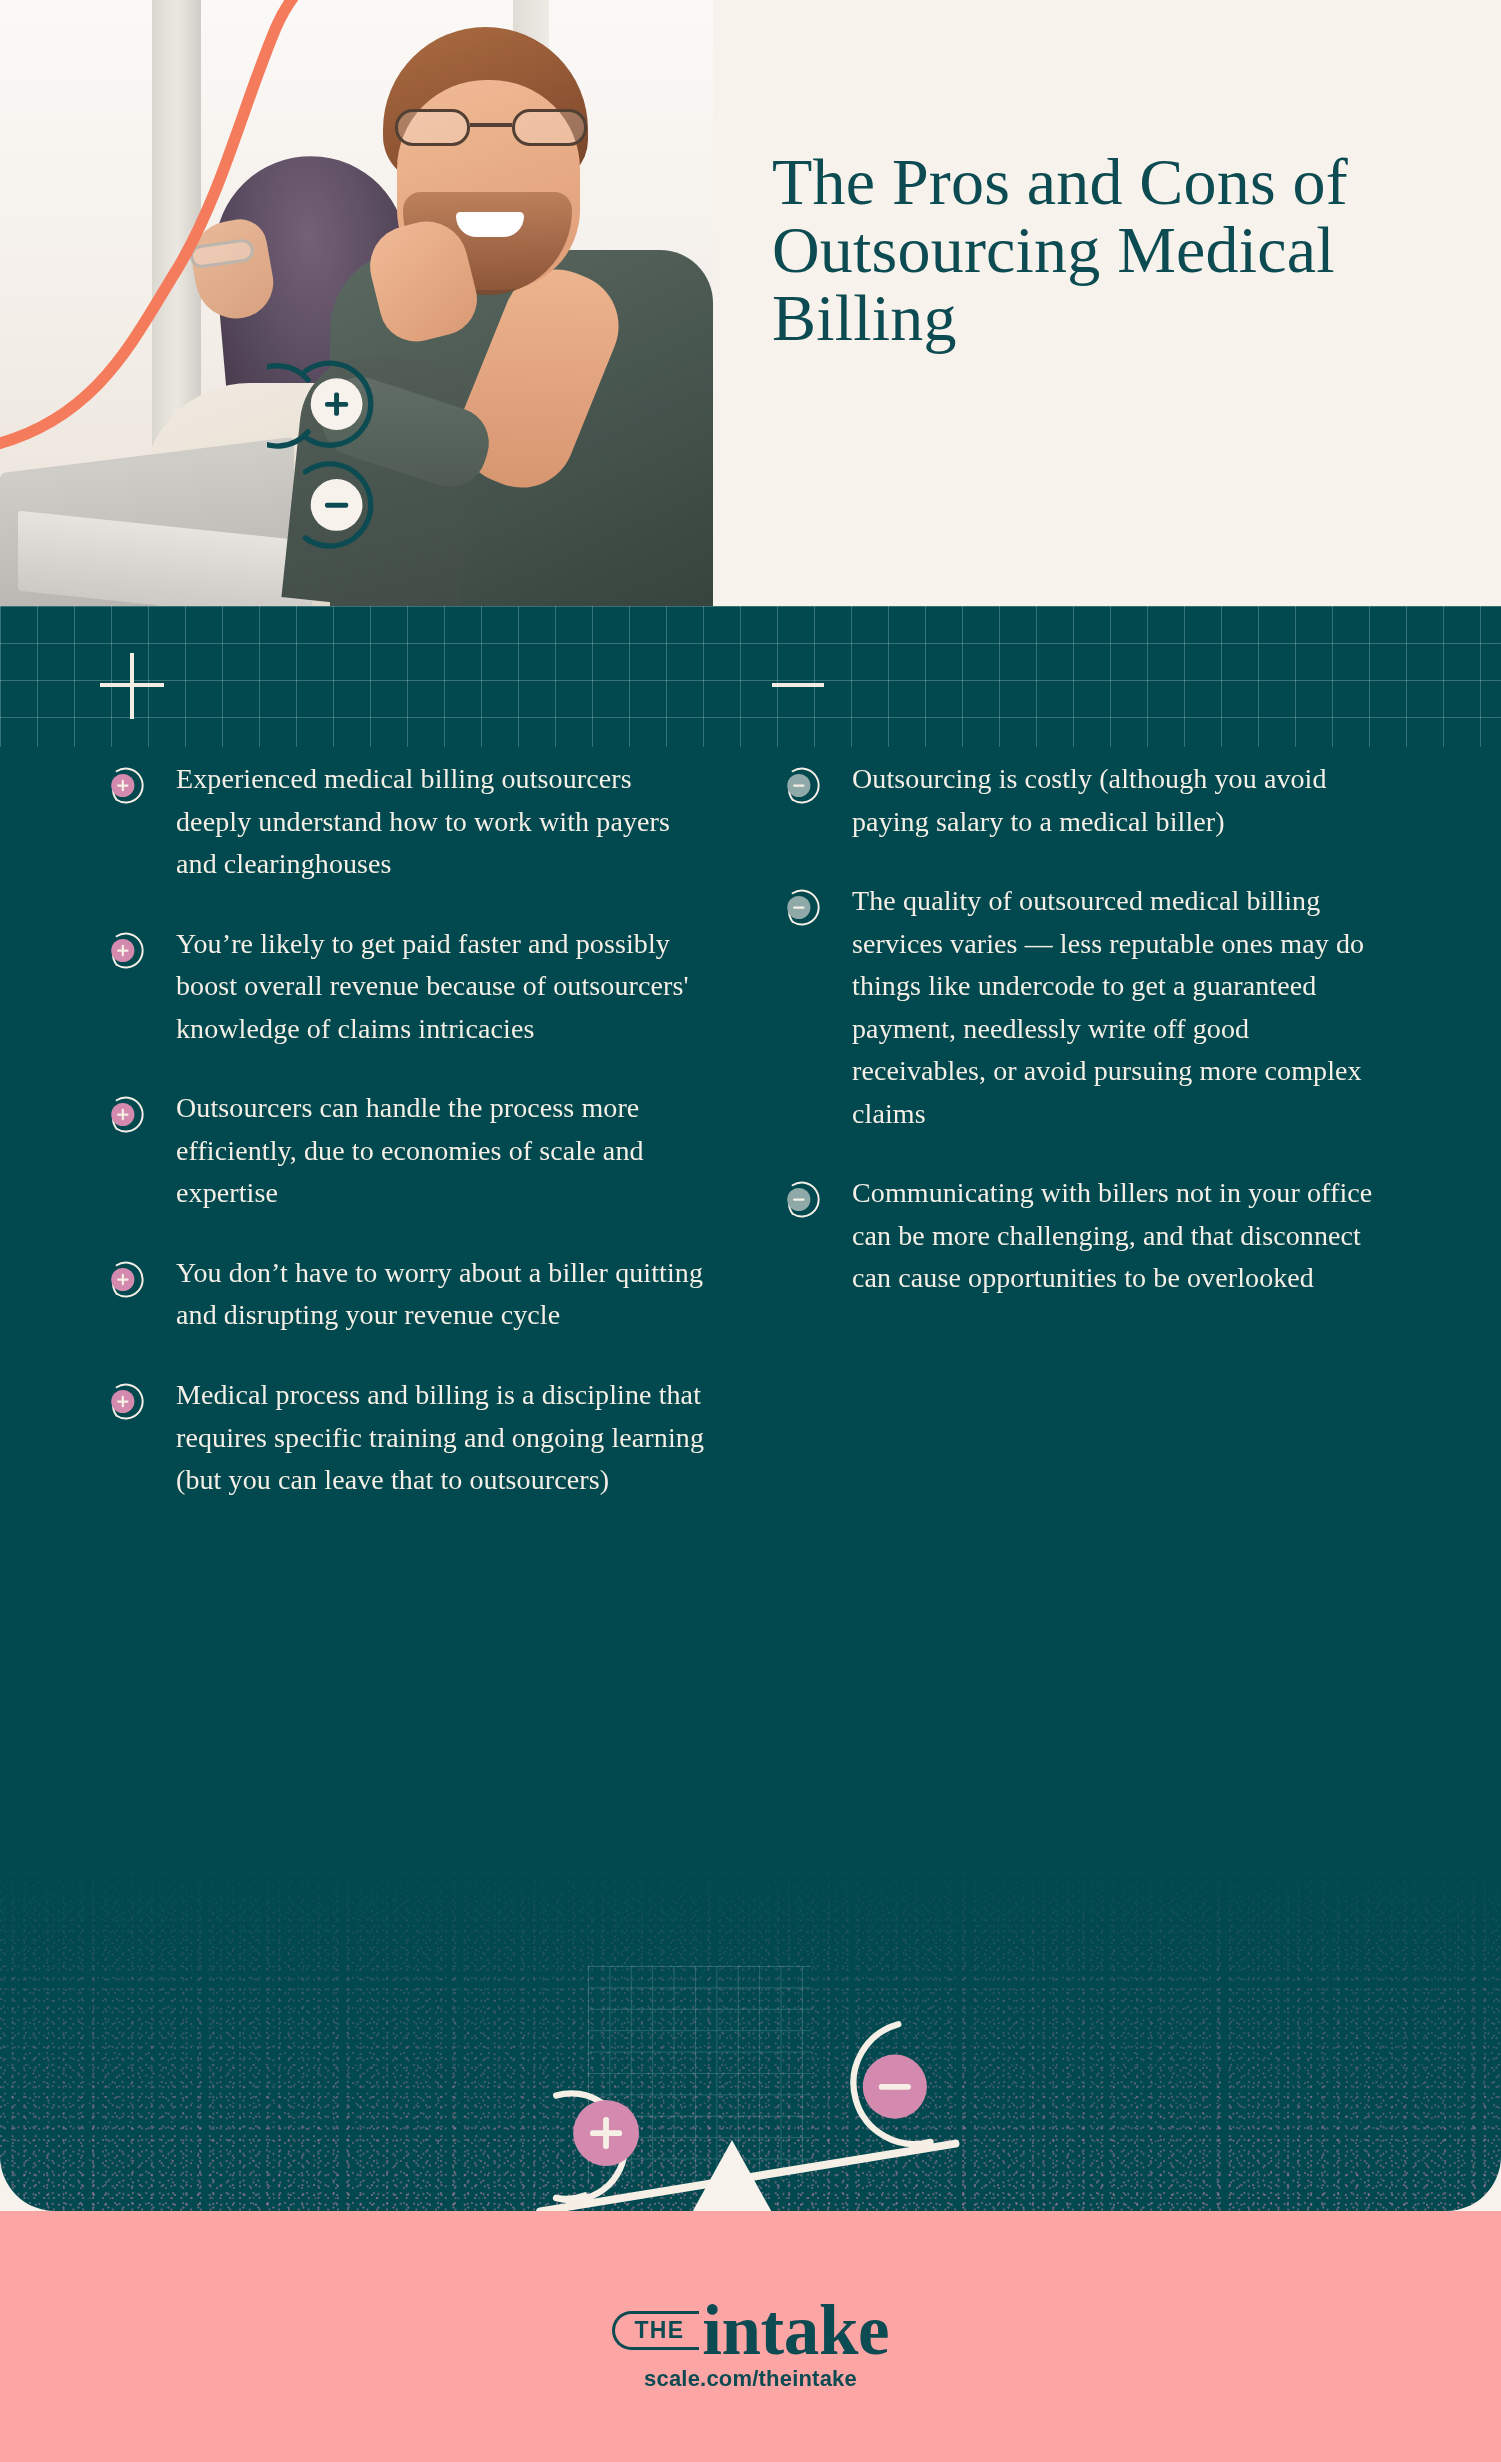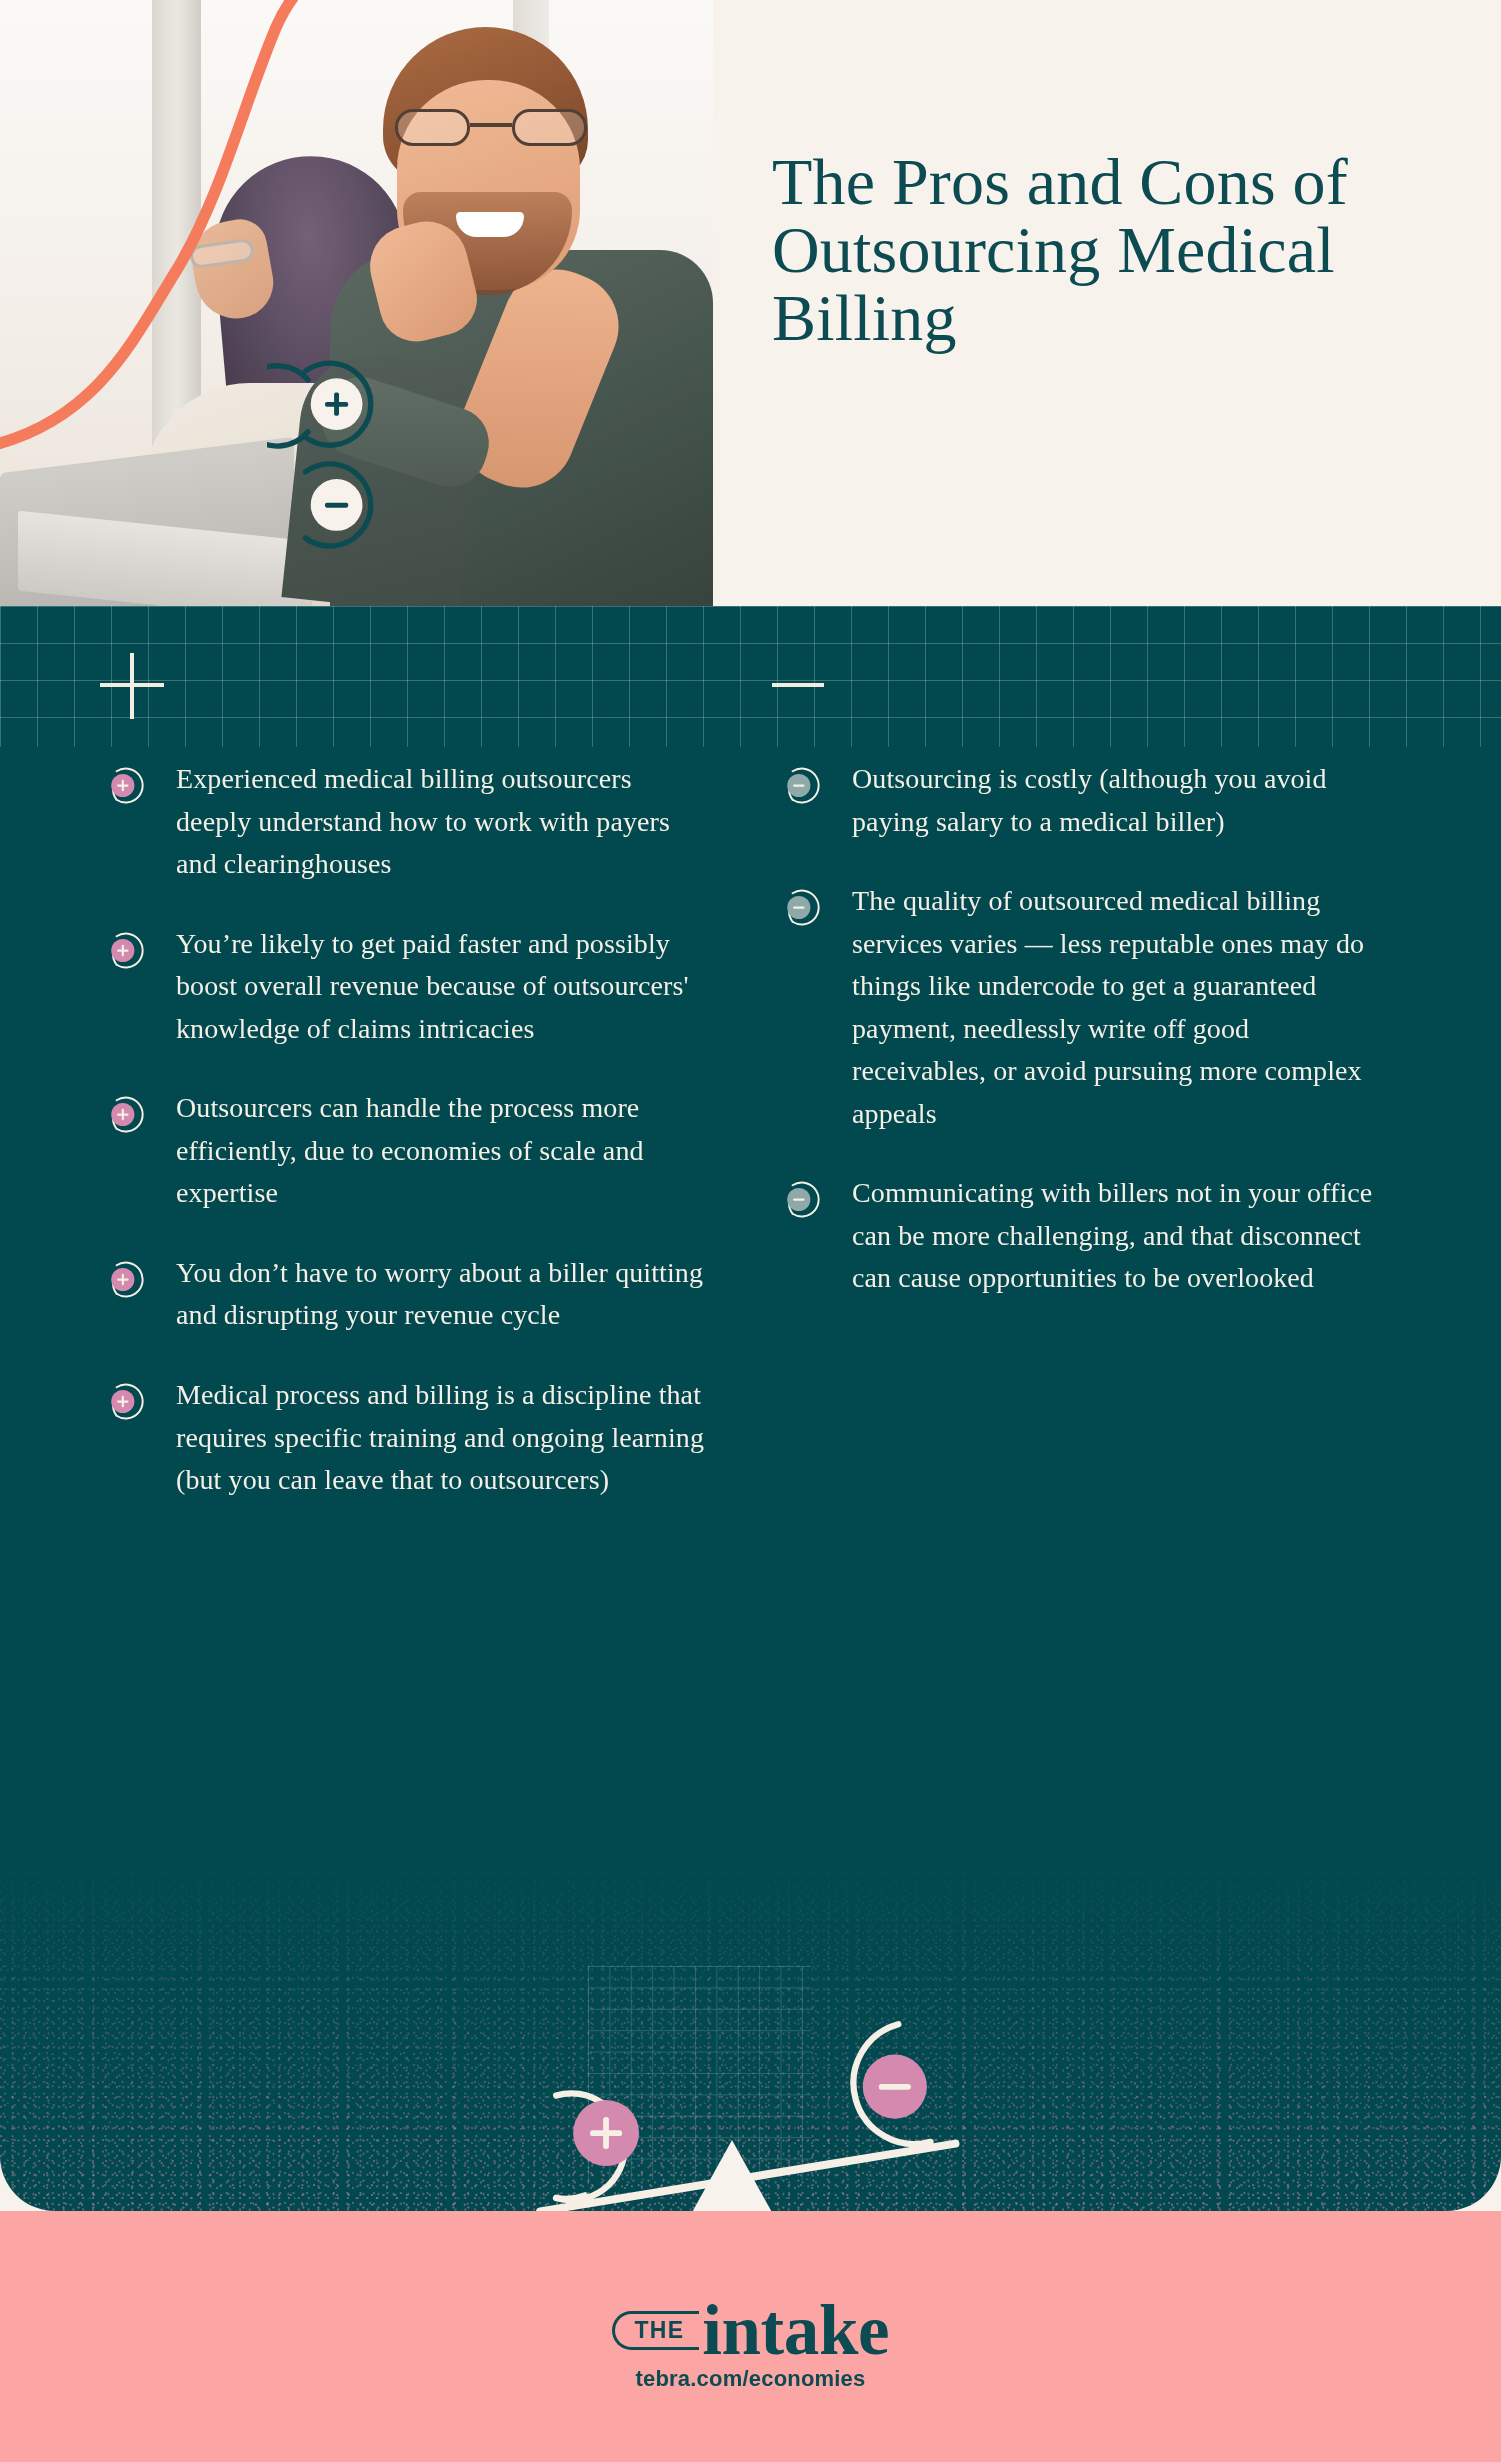--- a/index.html
+++ b/index.html
@@ -372,21 +372,21 @@
 
     <div class="item">
       <span class="bullet">
         <svg width="41" height="41" viewBox="0 0 46 46">
           <path d="M 13 7 A 19 19 0 1 1 13 39" fill="none" stroke="#f5efe6" stroke-width="2.2" stroke-linecap="round"></path>
           <path d="M 13 39 A 19 19 0 0 1 9 28" fill="none" stroke="#f5efe6" stroke-width="2.2" stroke-linecap="round"></path>
           <circle cx="20" cy="23" r="13" fill="#8fa8a8"></circle>
           <rect x="13.5" y="21.8" width="13" height="2.5" rx="1.2" fill="#f5efe6"></rect>
         </svg>
       </span>
-      <span class="item-text">The quality of outsourced medical billing services varies — less reputable ones may do things like undercode to get a guaranteed payment, needlessly write off good receivables, or avoid pursuing more complex appeals</span>
+      <span class="item-text">The quality of outsourced medical billing services varies — less reputable ones may do things like undercode to get a guaranteed payment, needlessly write off good receivables, or avoid pursuing more complex claims</span>
     </div>
 
     <div class="item">
       <span class="bullet">
         <svg width="41" height="41" viewBox="0 0 46 46">
           <path d="M 13 7 A 19 19 0 1 1 13 39" fill="none" stroke="#f5efe6" stroke-width="2.2" stroke-linecap="round"></path>
           <path d="M 13 39 A 19 19 0 0 1 9 28" fill="none" stroke="#f5efe6" stroke-width="2.2" stroke-linecap="round"></path>
           <circle cx="20" cy="23" r="13" fill="#8fa8a8"></circle>
           <rect x="13.5" y="21.8" width="13" height="2.5" rx="1.2" fill="#f5efe6"></rect>
         </svg>
@@ -416,15 +416,15 @@
   </g>
 </svg>
 
 <div class="fulcrum"></div>
 
 <div class="footer">
   <div class="logo-row">
     <span class="logo-the">THE</span>
     <span class="logo-intake">intake</span>
   </div>
-  <div class="footer-url">tebra.com/economies</div>
+  <div class="footer-url">scale.com/theintake</div>
 </div>
 
 
 </body></html>

